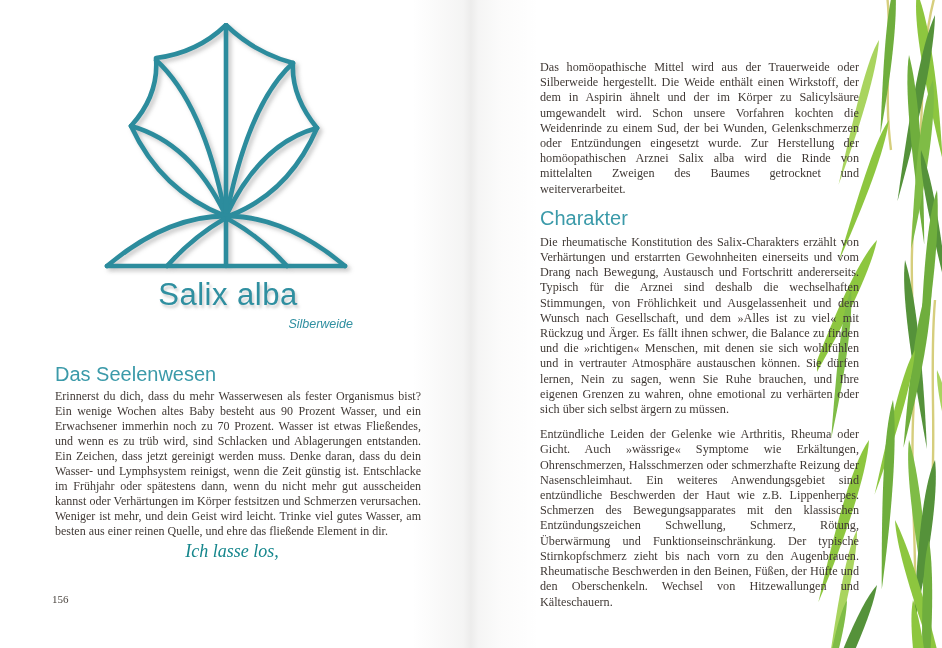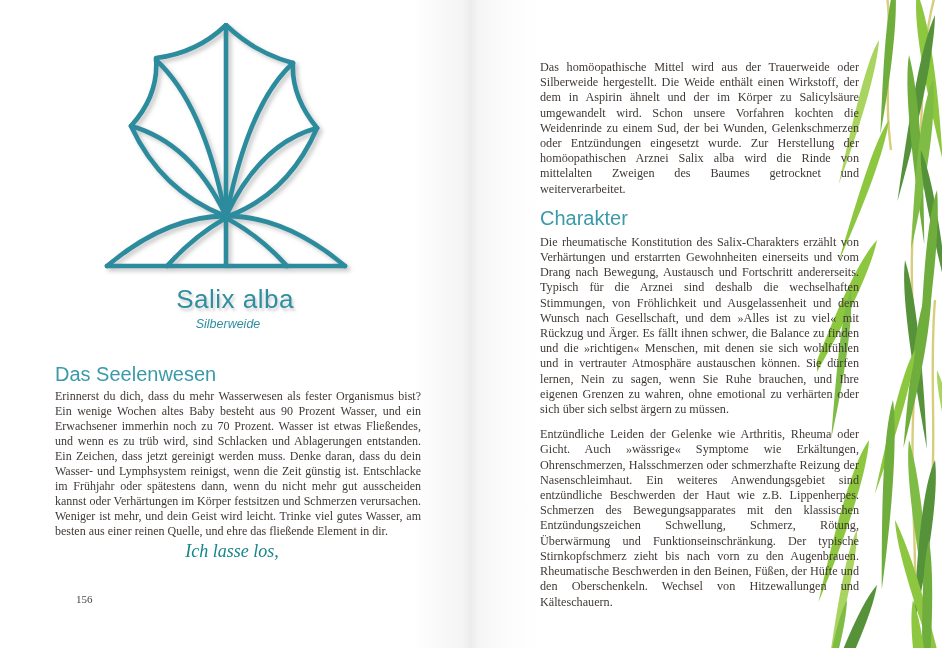--- a/index.html
+++ b/index.html
@@ -6,46 +6,46 @@
   .spread {
     position:relative; width:942px; height:648px; background:#ffffff;
     font-family:"Liberation Serif", serif; overflow:hidden;
   }
   
   .emblem {
     position:absolute; left:103px; top:23px; width:250px; height:250px;
     filter: drop-shadow(3px 3.5px 2px rgba(110,110,110,0.38));
   }
   .remedy-title {
-    position:absolute; left:103px; top:277px; width:250px; margin:7px;
+    position:absolute; left:103px; top:277px; width:250px; margin:0;
     text-align:center; font-family:"Liberation Sans", sans-serif;
-    font-size:26px; font-weight:400; letter-spacing:0.5px; color:#2f8fa0;
+    font-size:31px; font-weight:400; letter-spacing:0.5px; color:#2f8fa0;
     text-shadow:2px 3px 3px rgba(120,120,120,0.35);
   }
   .remedy-subtitle {
     position:absolute; left:103px; top:317px; width:250px;
-    text-align:center; font-family:"Liberation Sans", sans-serif;
+    text-align:right; font-family:"Liberation Sans", sans-serif;
     font-style:italic; font-size:12.5px; color:#2f8fa0;
   }
   .lp-heading {
     position:absolute; left:55px; top:363px; margin:0;
     font-family:"Liberation Sans", sans-serif; font-size:20px;
     font-weight:400; color:#3b9aa9;text-align:center;
   }
   .lp-body {
     position:absolute; left:55px; top:389px; width:366px; margin:0;
     font-size:12px; line-height:15px; text-align:justify; color:#403935;
   }
   .quote {
     position:absolute; left:58px; top:540px; width:348px;
     text-align:center; font-style:italic; font-size:18px;
     line-height:23px; color:#15868c;
   }
   .pagenum {
-    position:absolute; left:52px; top:593px; font-size:11px; color:#4a443f;margin-left:24px;
+    position:absolute; left:52px; top:593px; font-size:11px; color:#4a443f;
   }
   
   .rp-col { position:absolute; left:540px; top:60px; width:319px; }
   .rp-sec { margin:0 0 10px 0; }
   .rp-sec h2 {
     margin:0 0 5px 0; font-family:"Liberation Sans", sans-serif;
     font-size:20px; font-weight:400; color:#3b9aa9;
   }
   .rp-sec p {
     margin:0; font-size:12.2px; line-height:15.2px;

